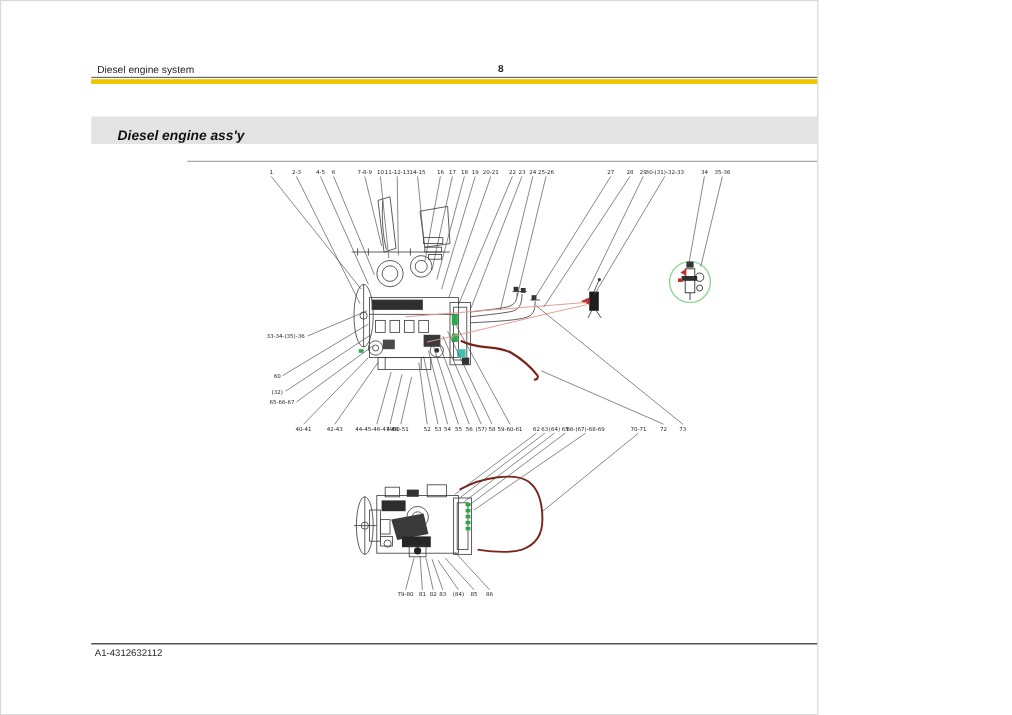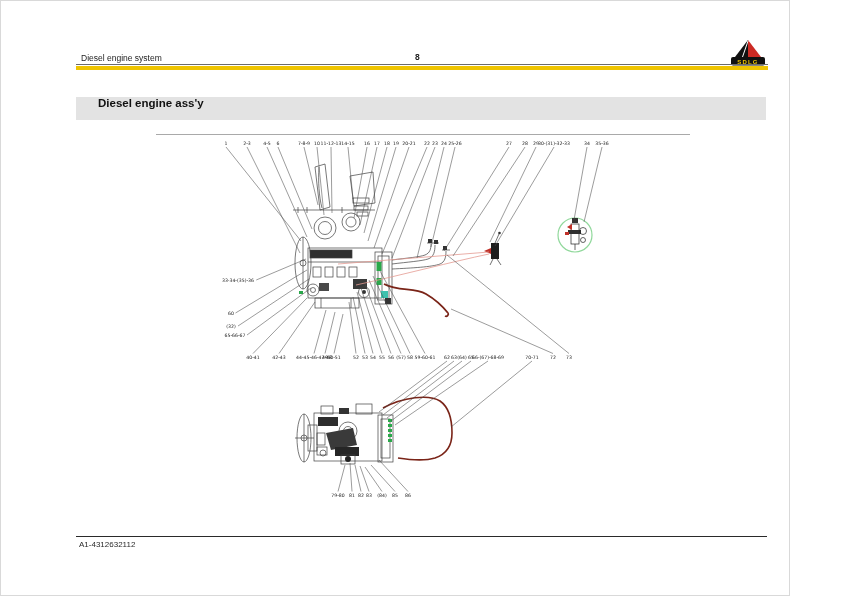--- a/index.html
+++ b/index.html
@@ -1,28 +1,28 @@
 <!DOCTYPE html>
 <html style="--yellow: #efc400; --titlebg: #e3e3e3; --hose: #7a2418; --pink: #e49a92; --green: #2aa84a; --teal: #3ec2ae; --balloon: #90d89b; --red: #c03028; --logored: #cc2a24;"><head>
 <meta charset="utf-8">
 <style>
   html,body{margin:0;padding:0;background:#ffffff;}
   .page{
-    position:relative;width:790px;height:596px;background:#fff;
+    position:relative;width:682px;height:596px;background:#fff;
     font-family:"Liberation Sans",sans-serif;overflow:hidden;
     border:1px solid #d9d9d9;box-sizing:border-box;
   }
   .hdr-left{position:absolute;left:80px;top:52px;font-size:8.5px;color:#1c1c1c;}
   .hdr-page{position:absolute;left:414px;top:51px;font-size:8.5px;font-weight:600;color:#1c1c1c;}
   .hdr-logo{position:absolute;left:727px;top:36px;width:40px;height:31px;}
   .rule-dark{position:absolute;left:75px;top:63px;width:692px;height:1px;background:#6b6b6b;}
   .rule-yellow{position:absolute;left:75px;top:64.5px;width:692px;height:4.5px;background:var(--yellow,#efc400);}
   .title-bar{
     position:absolute;left:75px;top:96px;width:690px;height:23px;
-    background:var(--titlebg,#e3e3e3);display:flex;align-items:flex-start;
+    background:var(--titlebg,#e3e3e3);display:flex;align-items:flex-end;font-style:italic;
   }
   .title-bar span{margin-left:22px;font-size:11.5px;font-weight:bold;color:#111;}
   .diagram-svg{position:absolute;left:0;top:0;width:843px;height:596px;pointer-events:none;}
   .ftr-line{position:absolute;left:75px;top:535px;width:691px;height:1px;background:#2a2a2a;}
   .ftr-text{position:absolute;left:78px;top:539px;font-size:8px;color:#2a2a2a;}
   text.co{font-family:"DejaVu Sans",sans-serif;font-size:4.6px;fill:#1a1a1a;}
 </style>
 </head>
 <body>
 

